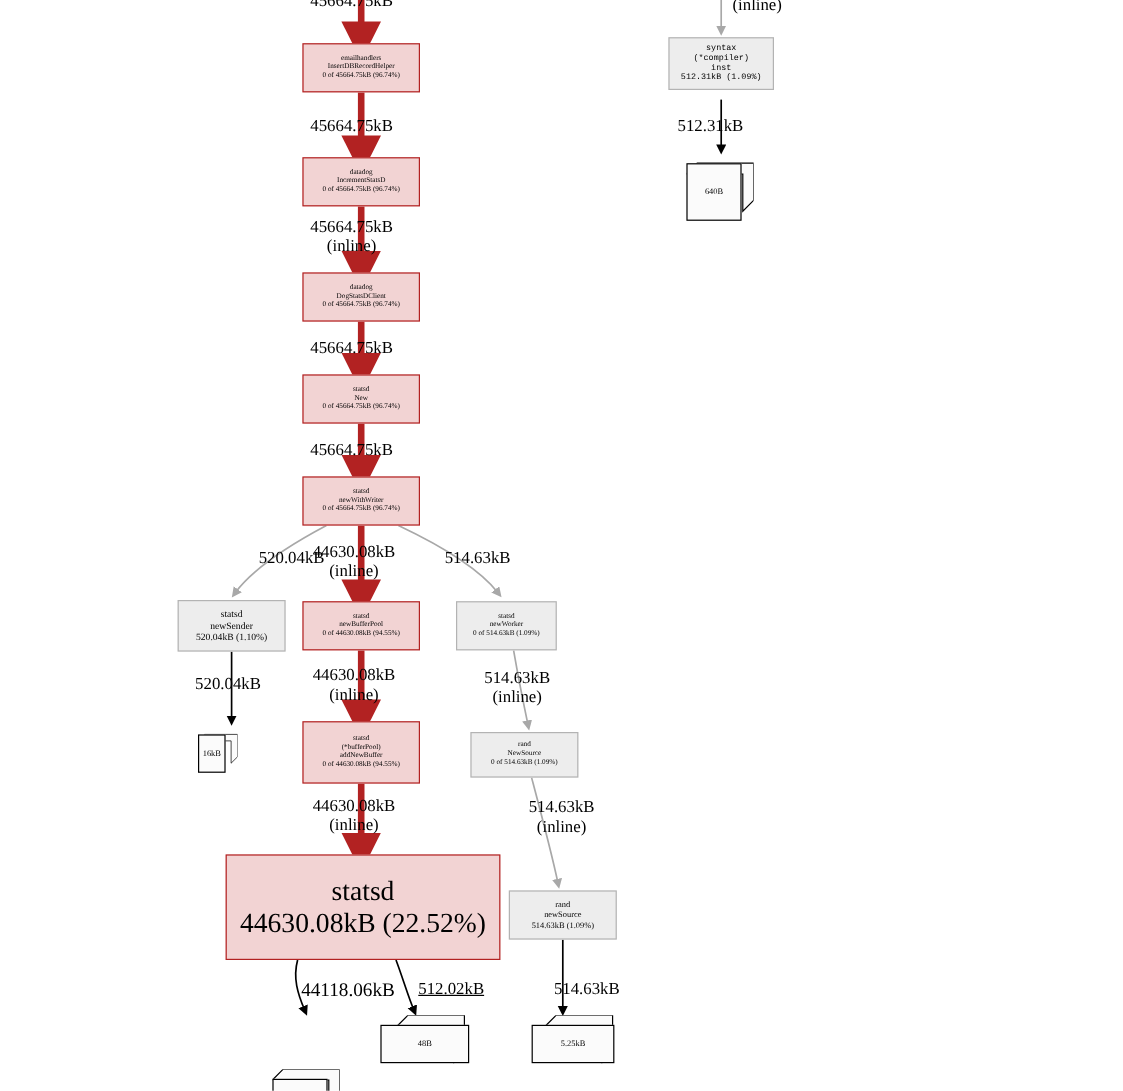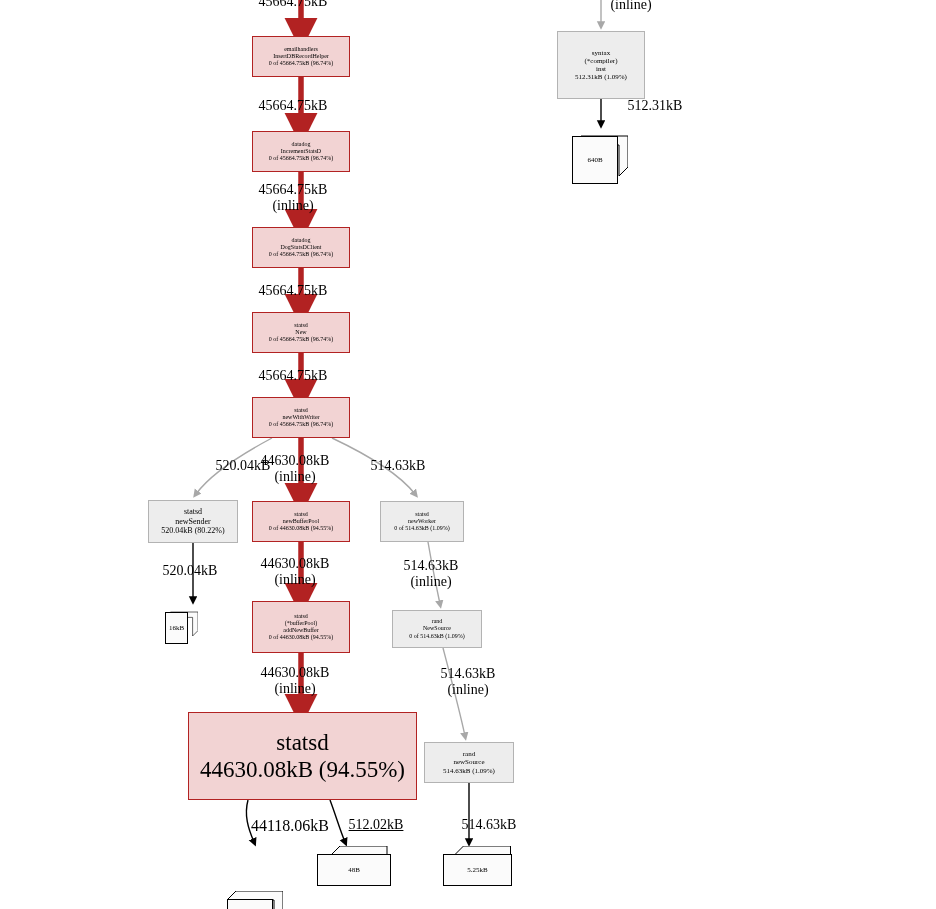--- a/index.html
+++ b/index.html
@@ -98,21 +98,21 @@
         <span class="fl">0 of 45664.75kB (96.74%)</span>
       </div>
       <div class="node hot" style="left: 252px; top: 397px; width: 98px; height: 41px; font-size: 6px;">
         <span class="fl">statsd</span>
         <span class="fl">newWithWriter</span>
         <span class="fl">0 of 45664.75kB (96.74%)</span>
       </div>
       <div class="node cold" style="left: 148px; top: 500px; width: 90px; height: 43px; font-size: 8px;">
         <span class="fl">statsd</span>
         <span class="fl">newSender</span>
-        <span class="fl">520.04kB (80.22%)</span>
+        <span class="fl">520.04kB (1.10%)</span>
       </div>
       <div class="node hot" style="left: 252px; top: 501px; width: 98px; height: 41px; font-size: 6px;">
         <span class="fl">statsd</span>
         <span class="fl">newBufferPool</span>
         <span class="fl">0 of 44630.08kB (94.55%)</span>
       </div>
       <div class="node cold" style="left: 380px; top: 501px; width: 84px; height: 41px; font-size: 6px;">
         <span class="fl">statsd</span>
         <span class="fl">newWorker</span>
         <span class="fl">0 of 514.63kB (1.09%)</span>
@@ -123,28 +123,28 @@
         <span class="fl">addNewBuffer</span>
         <span class="fl">0 of 44630.08kB (94.55%)</span>
       </div>
       <div class="node cold" style="left: 392px; top: 610px; width: 90px; height: 38px; font-size: 6px;">
         <span class="fl">rand</span>
         <span class="fl">NewSource</span>
         <span class="fl">0 of 514.63kB (1.09%)</span>
       </div>
       <div class="node hot" style="left: 188px; top: 712px; width: 229px; height: 88px; font-size: 23px;">
         <span class="fl">statsd</span>
-        <span class="fl">44630.08kB (94.55%)</span>
+        <span class="fl">44630.08kB (22.52%)</span>
       </div>
       <div class="node cold" style="left: 424px; top: 742px; width: 90px; height: 41px; font-size: 7px;">
         <span class="fl">rand</span>
         <span class="fl">newSource</span>
         <span class="fl">514.63kB (1.09%)</span>
       </div>
-      <div class="node cold" style="left: 557px; top: 31px; width: 88px; height: 68px; font-size: 7px;">
+      <div class="node cold" style="left: 557px; top: 31px; width: 88px; height: 44px; font-size: 7px; font-family: Liberation Mono, monospace;">
         <span class="fl">syntax</span>
         <span class="fl">(*compiler)</span>
         <span class="fl">inst</span>
         <span class="fl">512.31kB (1.09%)</span>
       </div>
     </div>
 
   <div id="leaves">
       <div class="box3d" style="left: 165px; top: 604px; width: 33px; height: 40px;">
         <svg class="top" viewBox="0 0 55 40">
@@ -229,18 +229,18 @@
       </div>
       <div class="elabel" style="left: 328px; top: 817px; width: 96px; font-size: 14px; text-decoration: underline;">
         <span class="l1">512.02kB</span>
       </div>
       <div class="elabel" style="left: 441px; top: 817px; width: 96px; font-size: 14px;">
         <span class="l1">514.63kB</span>
       </div>
       <div class="elabel" style="left: 583px; top: -3px; width: 96px; font-size: 14px;">
         <span class="l1">(inline)</span>
       </div>
-      <div class="elabel" style="left: 607px; top: 98px; width: 96px; font-size: 14px;">
+      <div class="elabel" style="left: 544px; top: 98px; width: 96px; font-size: 14px;">
         <span class="l1">512.31kB</span>
       </div>
     </div>
 
 </div>
 
 </body></html>

